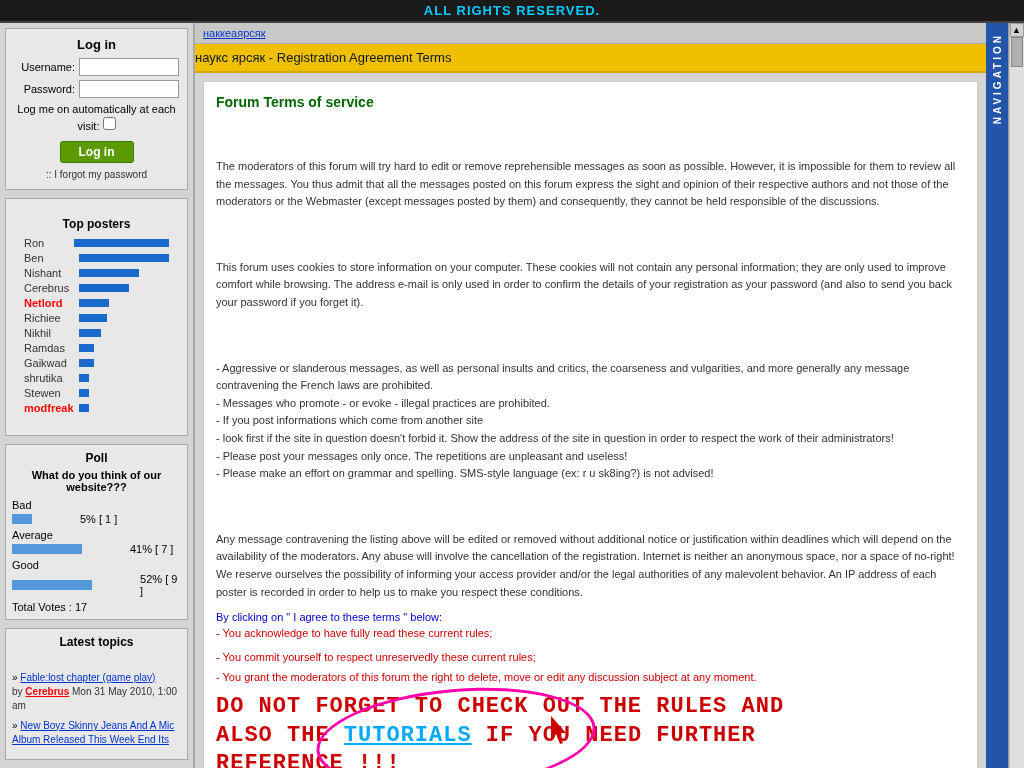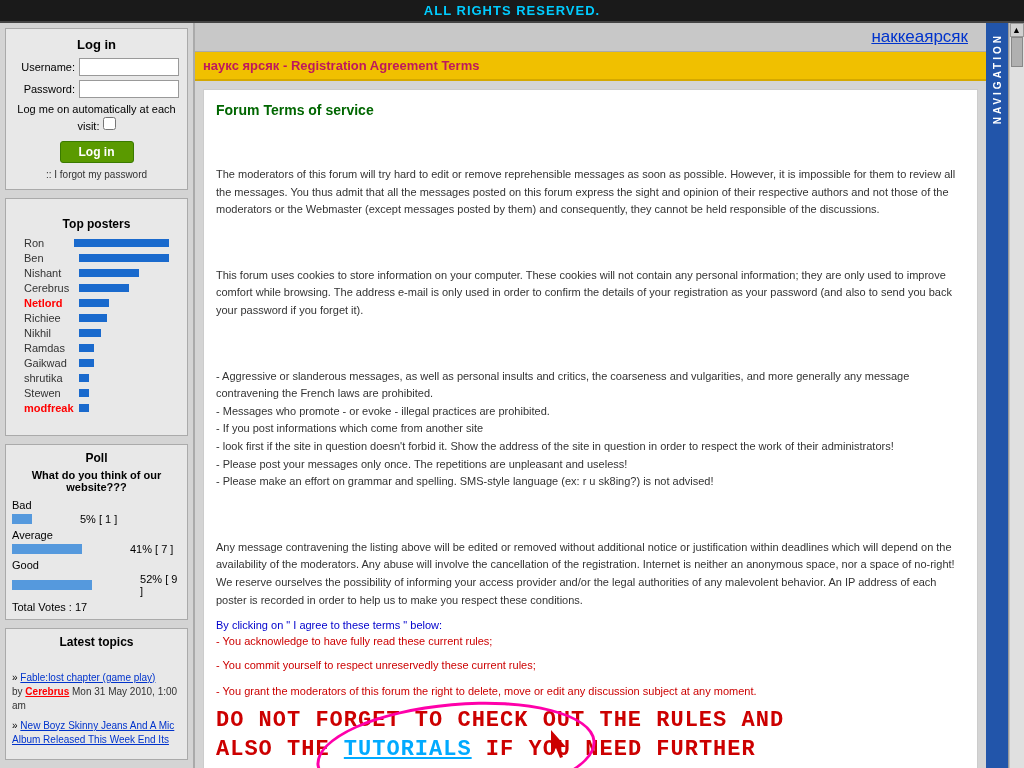--- a/index.html
+++ b/index.html
@@ -184,34 +184,33 @@
     
     .main-content {
       flex: 1;
       background: #d4d4d4;
       padding: 0;
     }
 
     .breadcrumb-bar {
       background: #c8c8c8;
       border-bottom: 1px solid #aaa;
-      padding: 4px 18px;
-      font-size: 17px;
+      padding: 4px 8px;
+      font-size: 11px;
       color: #333;
-      text-align: right;
     }
     .breadcrumb-bar a { color: #0033cc; }
 
     .page-title-bar {
       background: #f0c000;
       border-bottom: 2px solid #d4a800;
-      padding: 6px 8px;
+      padding: 6px 0;
       font-size: 13px;
-      font-weight: bold;
-      color: #be185d;
+      font-weight: normal;
+      color: #0f172a;
     }
 
     .content-area {
       background: #fff;
       margin: 8px;
       padding: 12px;
       border: 1px solid #ccc;
     }
 
     .forum-terms-title {
@@ -236,21 +235,21 @@
     }
 
     .agree-rules {
       font-size: 11px;
       color: #cc0000;
       margin-bottom: 12px;
     }
     .agree-rules2 {
       font-size: 11px;
       color: #cc0000;
-      margin-bottom: 14px;
+      margin-bottom: 8px;
     }
     .agree-rules3 {
       font-size: 11px;
       color: #cc0000;
       margin-bottom: 10px;
     }
 
     .big-text-block {
       position: relative;
       margin: 10px 0 20px 0;

